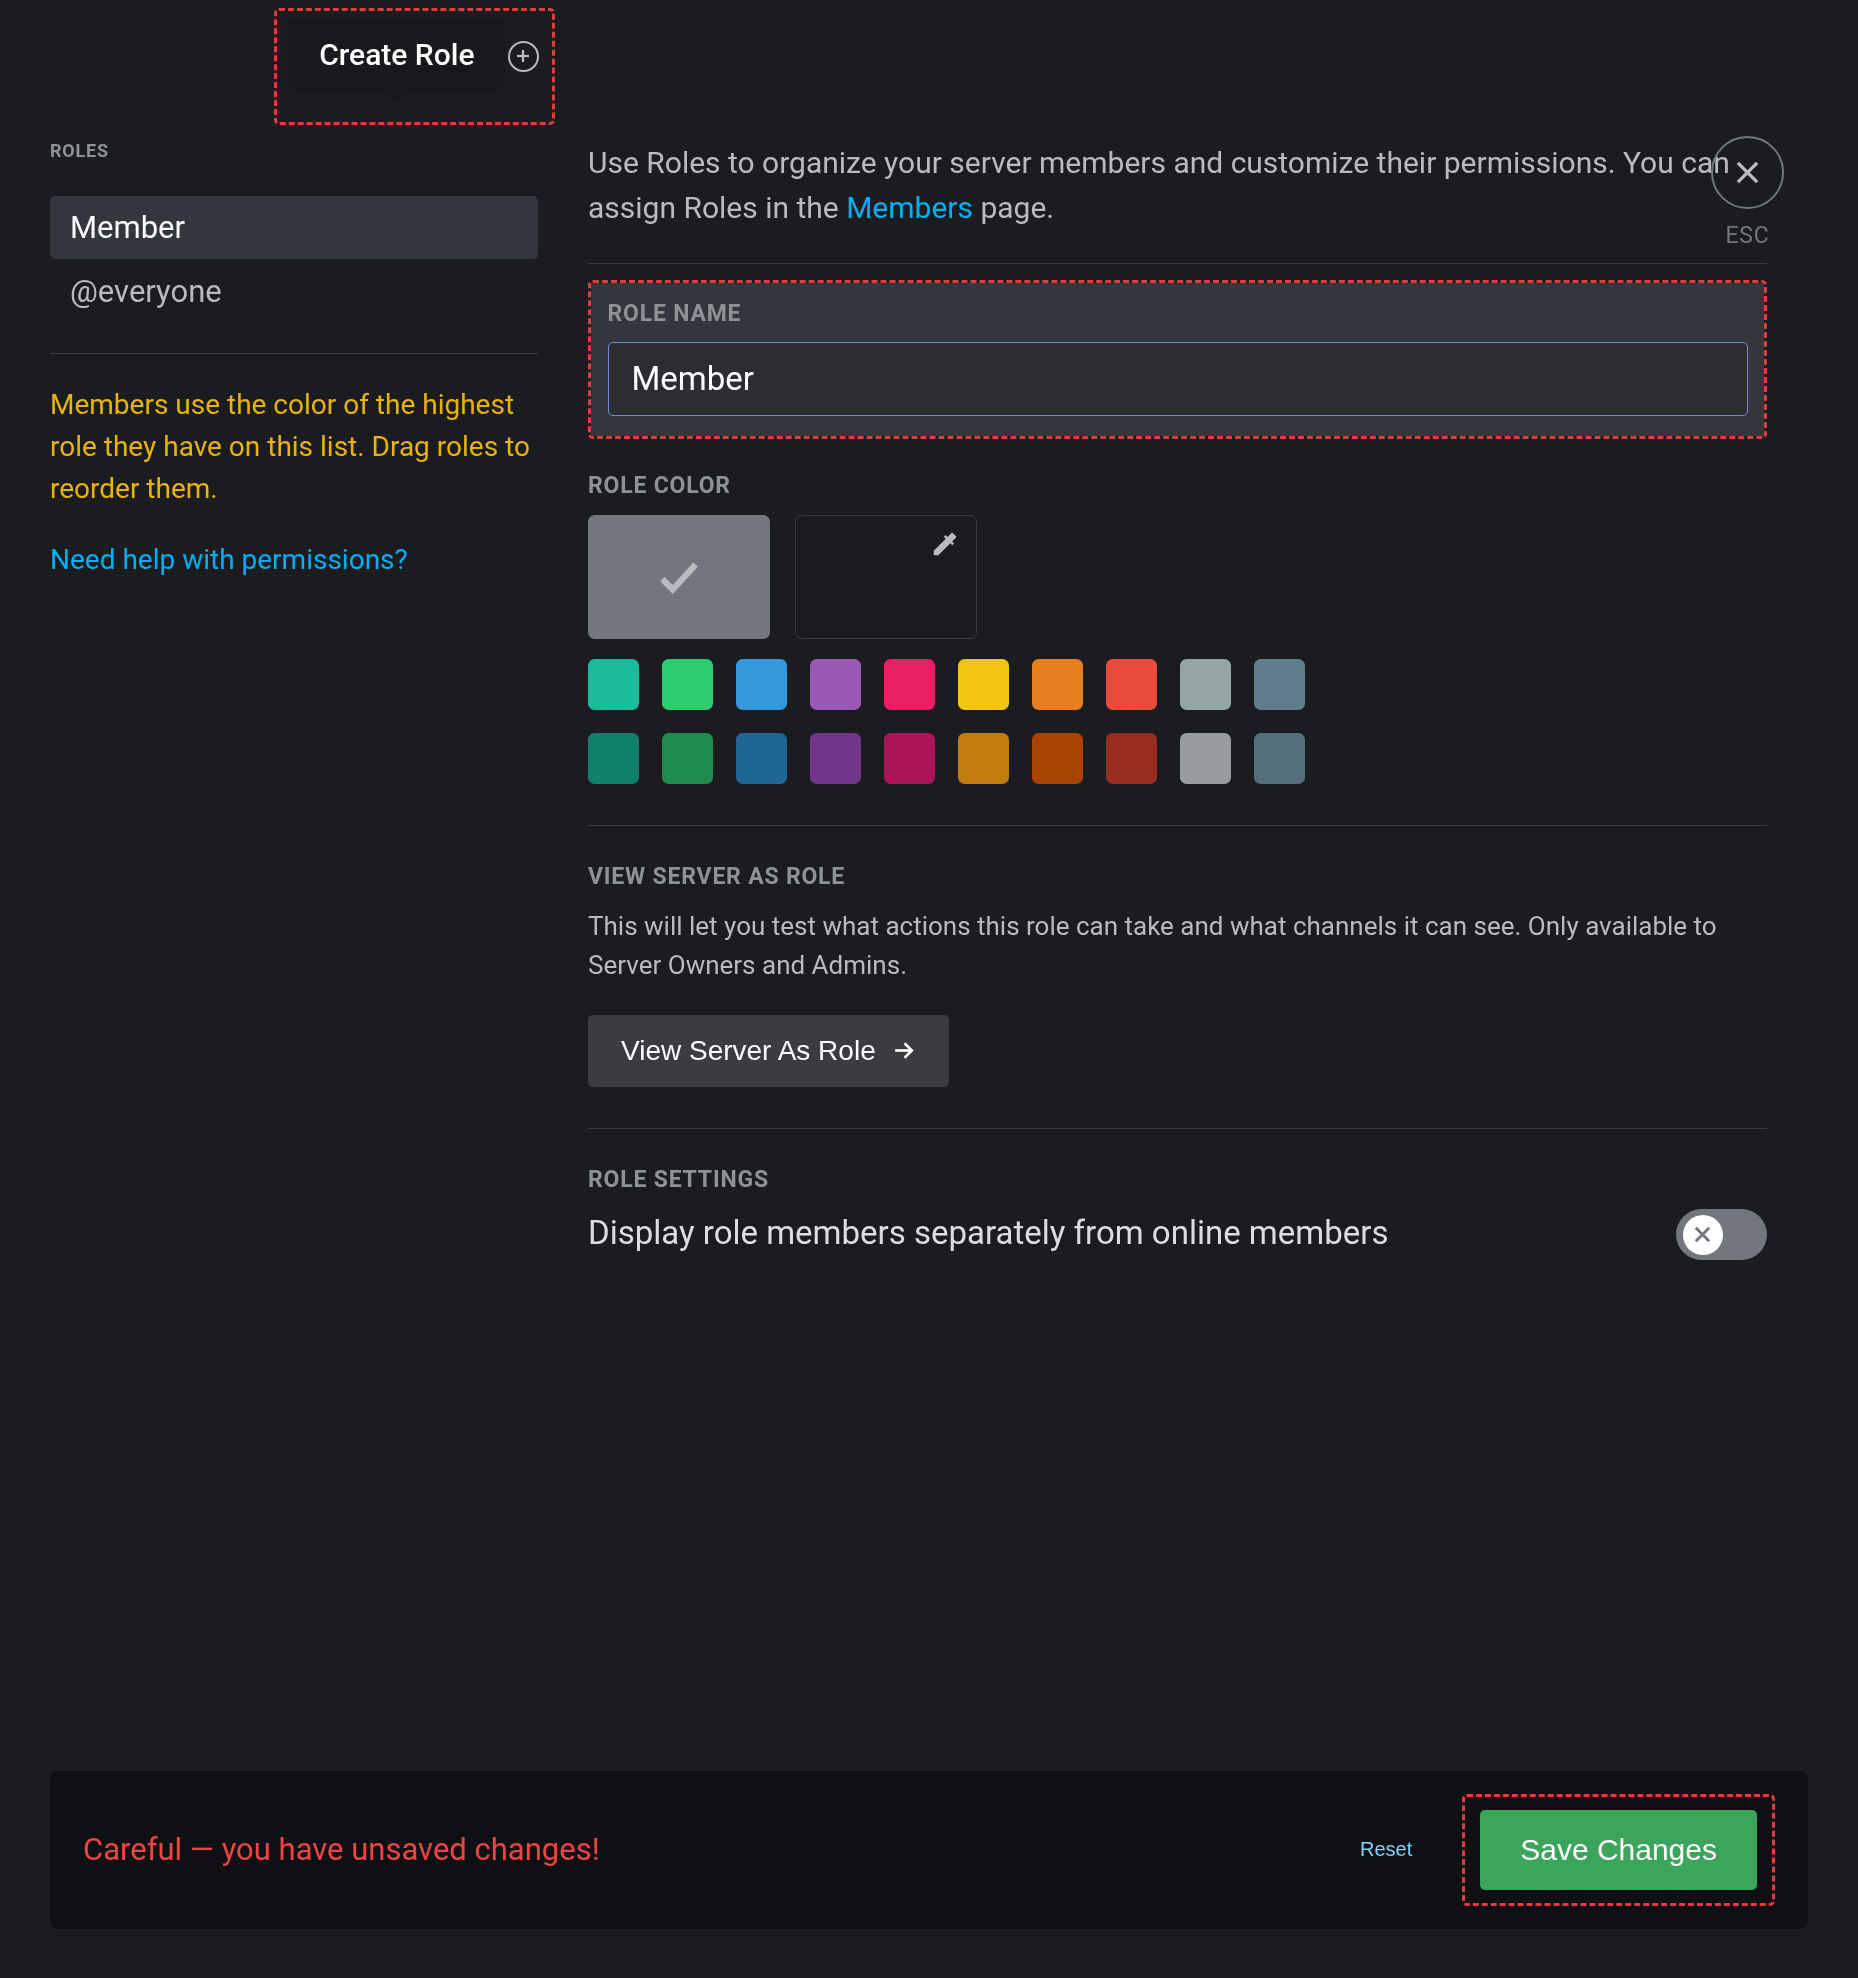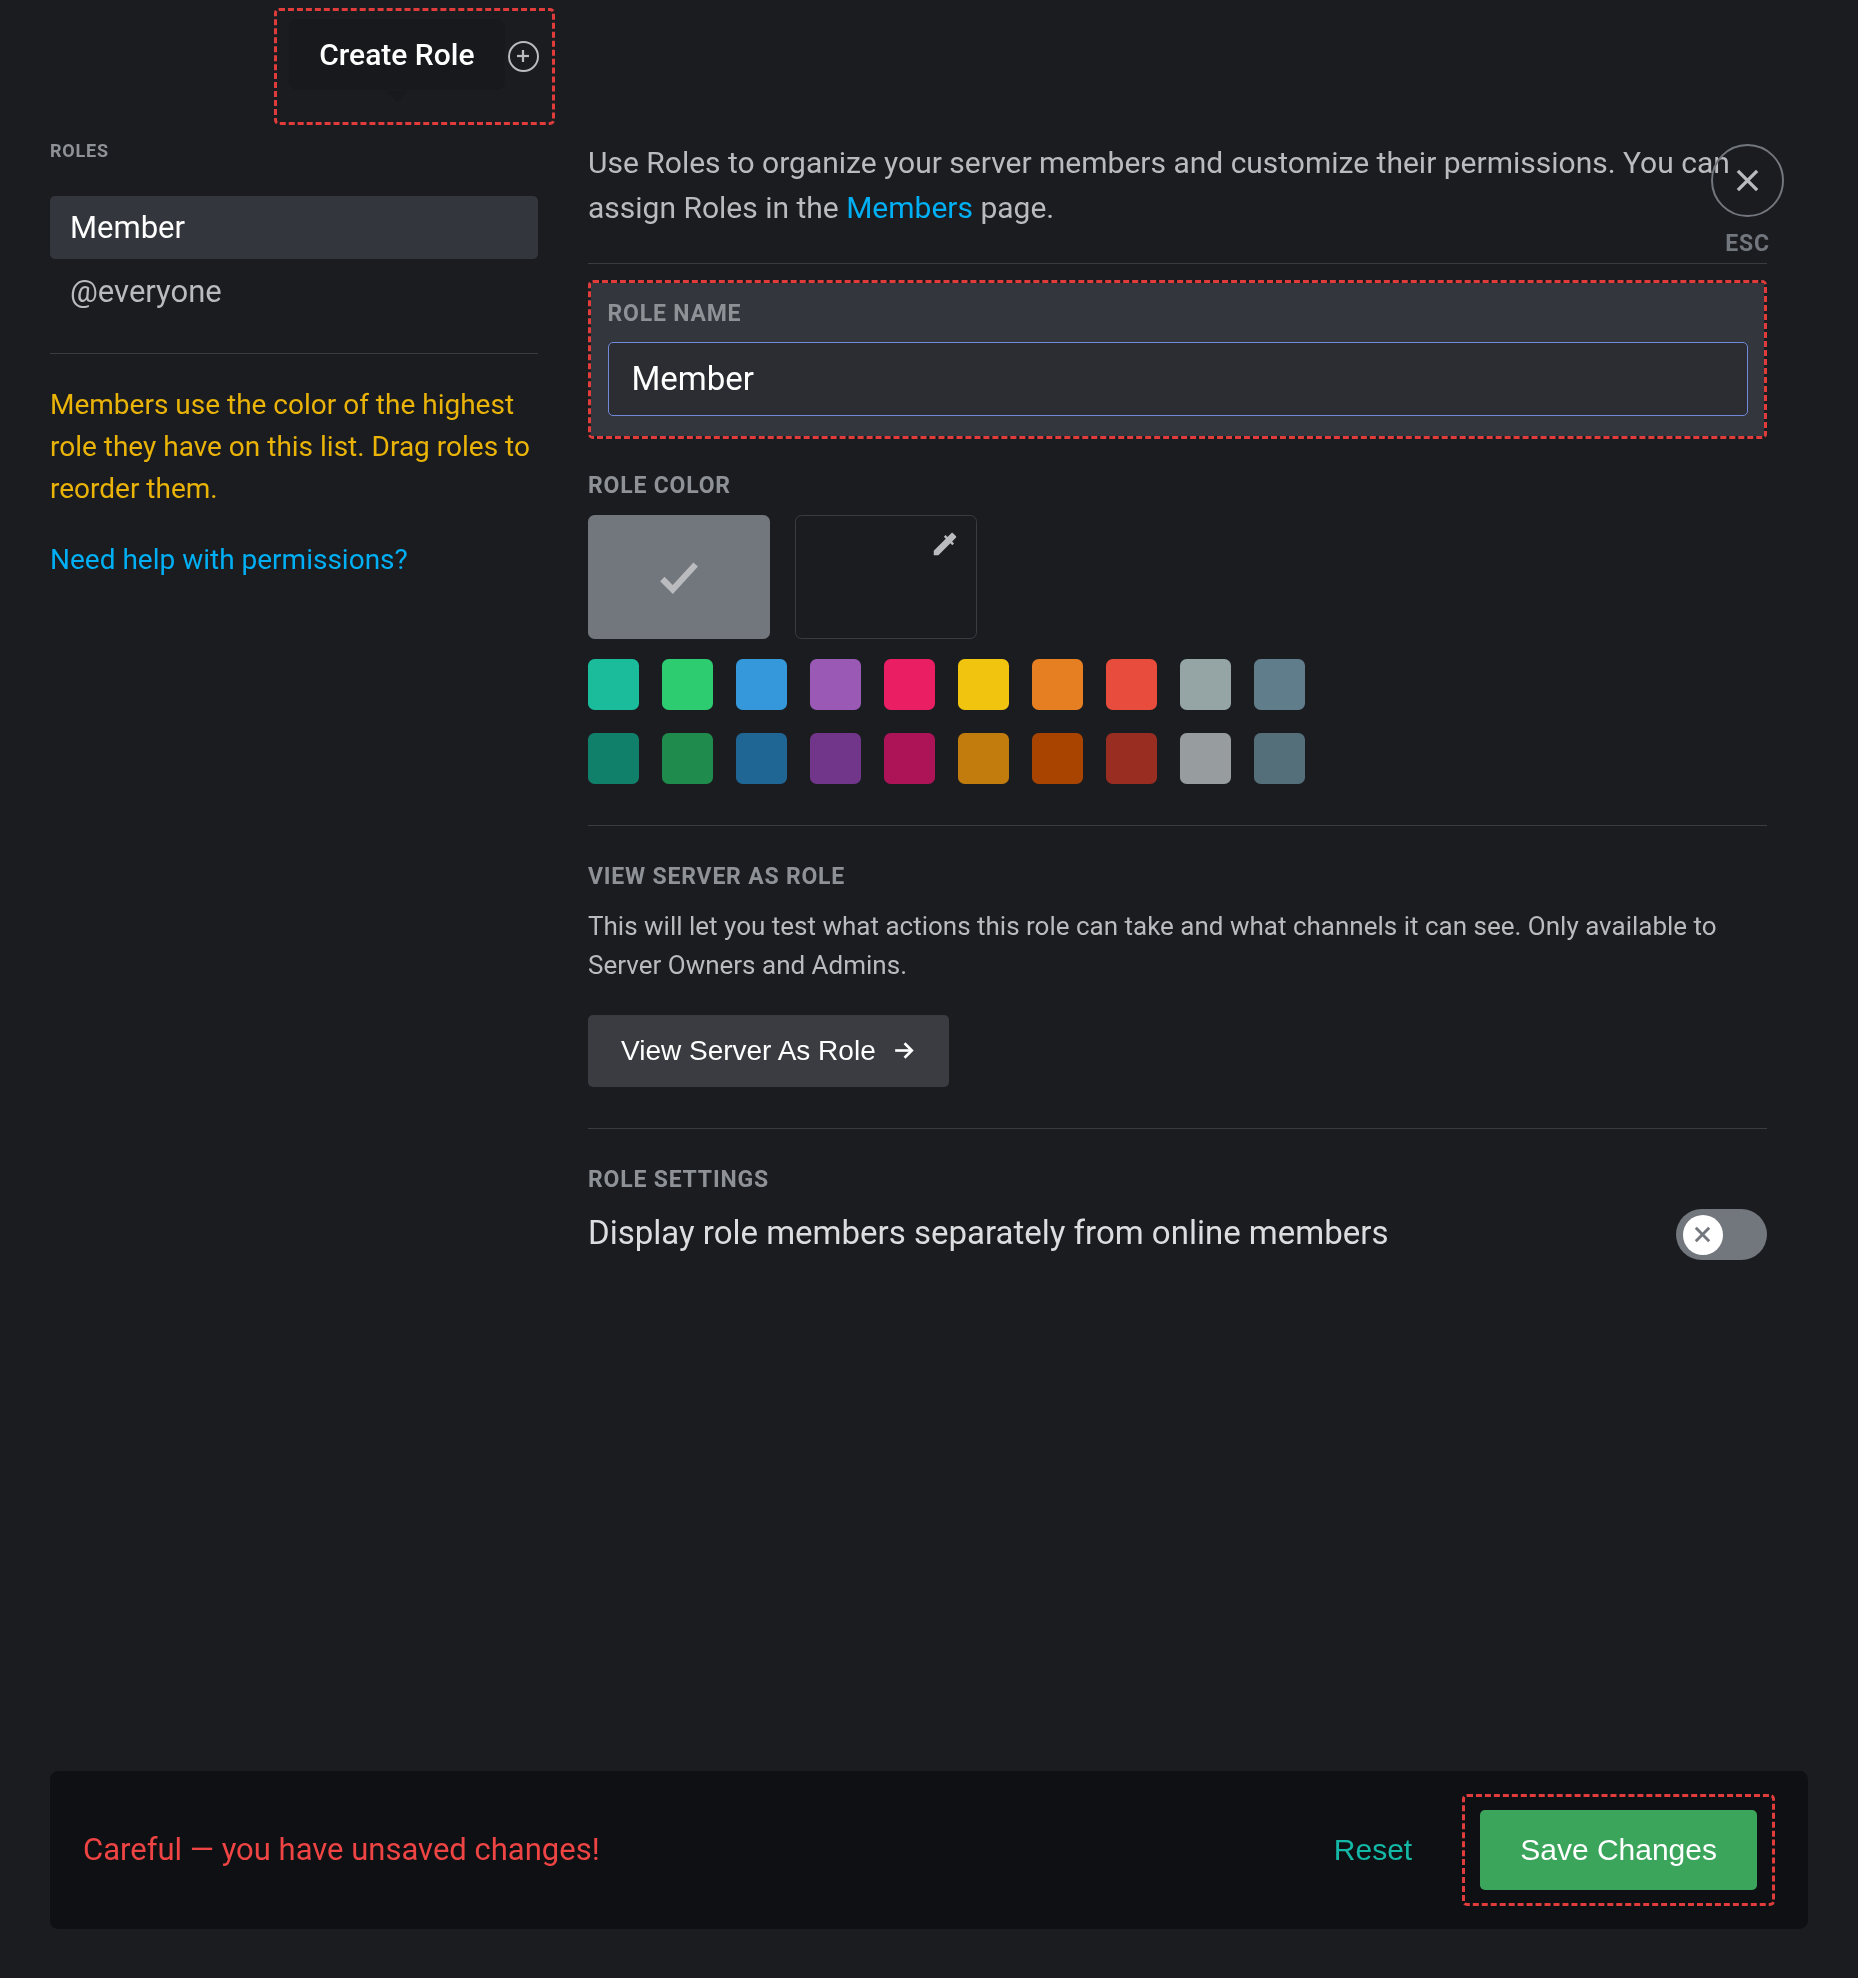--- a/index.html
+++ b/index.html
@@ -240,24 +240,23 @@
     position: absolute;
     top: 5.8px;
     left: 6.6px;
     display: flex;
     align-items: center;
     justify-content: center;
     color: #72767d;
   }
   .close-wrap {
     position: absolute;
-    top: 144px;
+    top: 136px;
     right: 74px;
     text-align: center;
-    font-weight: bold;
   }
   .close-circle {
     width: 73px;
     height: 73px;
     border: 2.5px solid #72767d;
     border-radius: 50%;
     display: flex;
     align-items: center;
     justify-content: center;
     color: #b9bbbe;
@@ -282,22 +281,22 @@
     gap: 25px;
   }
   .unsaved-text {
     color: #ef4444;
     font-size: 31px;
     flex: 1;
   }
   .reset-btn {
     background: transparent;
     border: none;
-    color: #14b8a6;
-    font-size: 30px;
+    color: #7dd3fc;
+    font-size: 20px;
     cursor: pointer;
     padding: 16.5px 25px;
   }
   .save-highlight {
     padding: 13.2px 15px;
   }
   .save-btn {
     background: #3ba55c;
     border: none;
     color: #fff;

